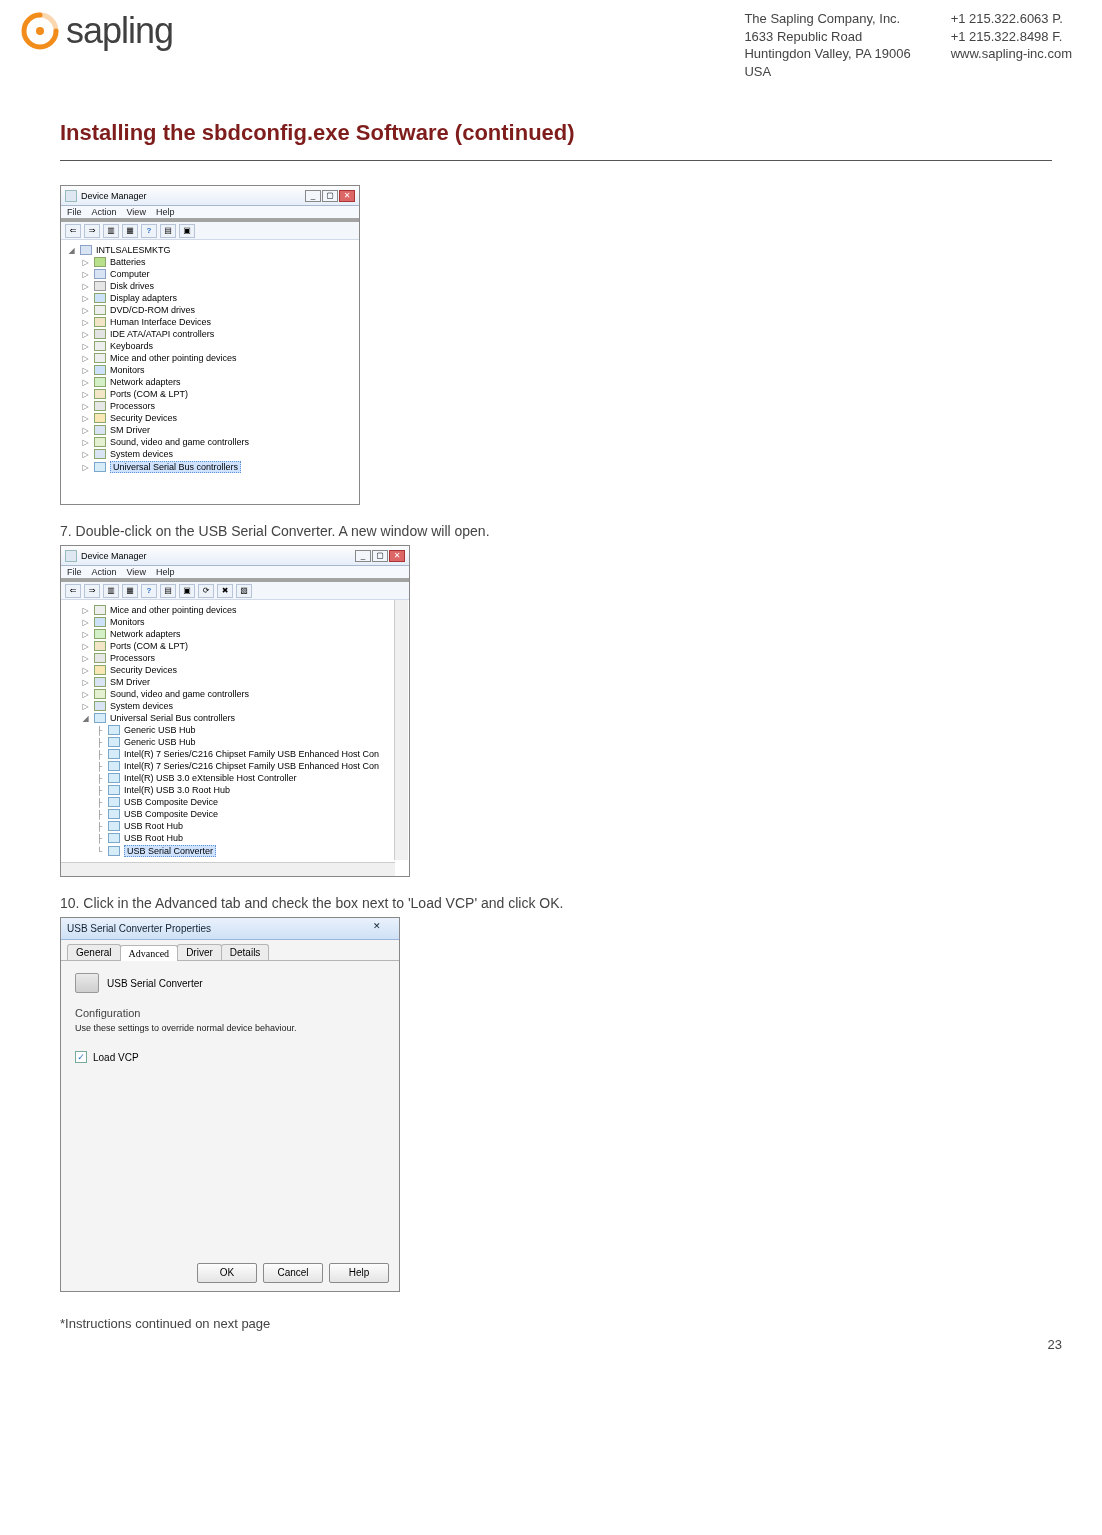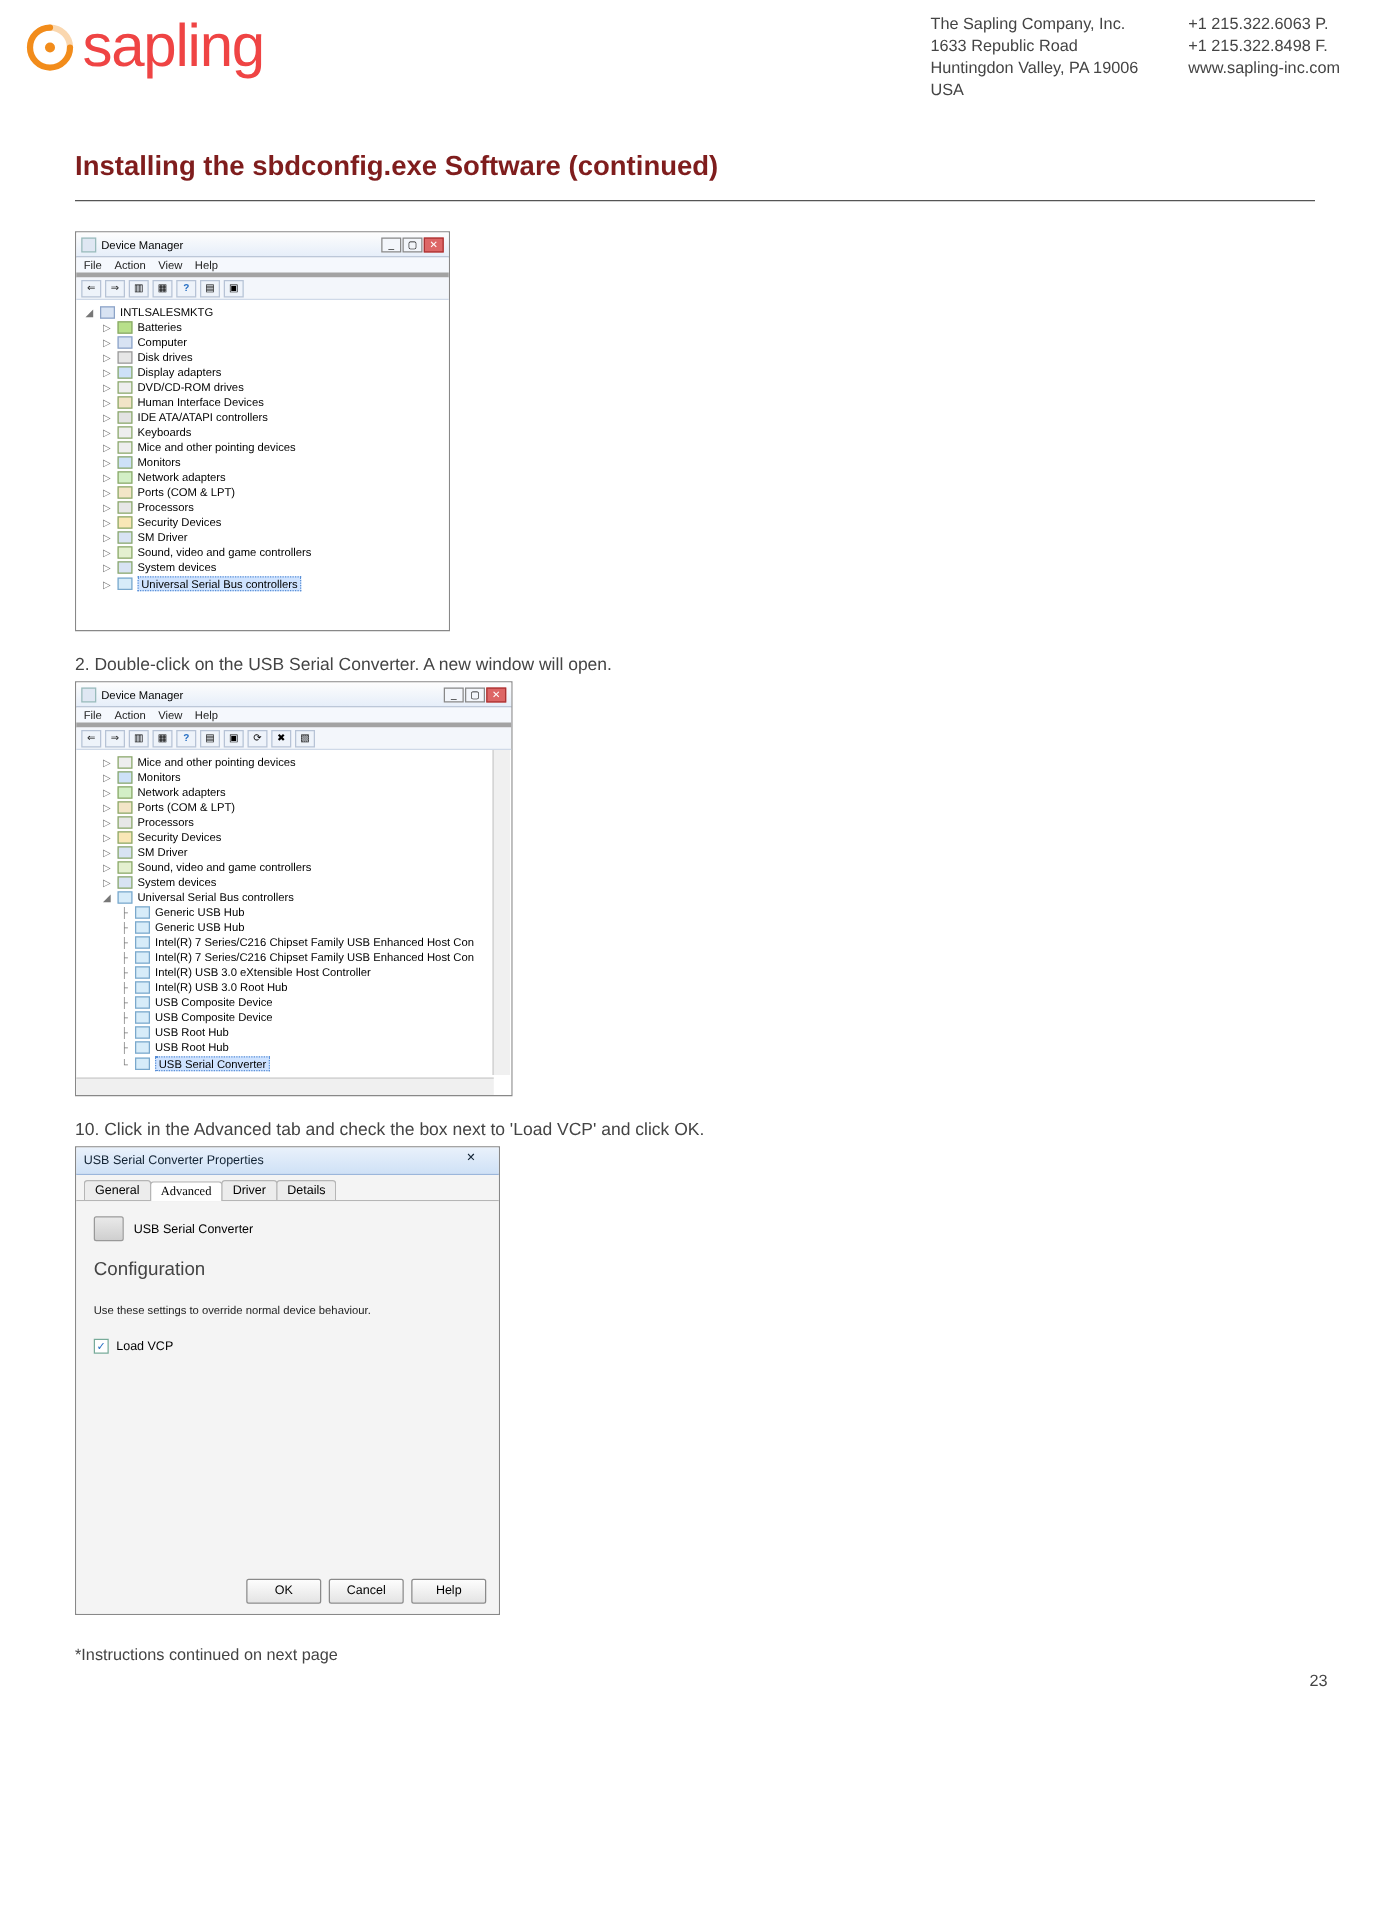--- a/index.html
+++ b/index.html
@@ -1,21 +1,21 @@
 <!DOCTYPE html>
 <html><head>
 <meta charset="utf-8">
 <style>
   * { box-sizing: border-box; margin: 0; padding: 0; }
   body { font-family: Arial, Helvetica, sans-serif; background: #fff; color: #333; width: 1102px; }
   .page { padding: 0 0 30px 0; }
   .header { display: flex; align-items: flex-start; padding: 10px 30px 20px 20px; }
   .logo-wrap { display: flex; align-items: center; gap: 6px; flex: 1; }
   .logo-mark { width: 40px; height: 40px; }
-  .logo-text { font-size: 48px; font-weight: 400; color: #ef4444; letter-spacing: -1px; font-family: "Segoe UI", Arial, sans-serif; }
+  .logo-text { font-size: 36px; font-weight: 400; color: #404040; letter-spacing: -1px; font-family: "Segoe UI", Arial, sans-serif; }
   .header-info { display: flex; gap: 40px; font-size: 13px; color: #444; line-height: 1.35; }
   .header-col { display: flex; flex-direction: column; }
   .content { padding: 20px 50px 0 60px; }
   h1.title { font-size: 22px; font-weight: 700; color: #7f1d1d; margin-bottom: 14px; }
   .hr { border: none; border-top: 1px solid #555; margin: 6px 0 24px 0; }
   .step { font-size: 14px; color: #444; margin: 10px 0 6px 0; }
   .screenshot { border: 1px solid #888; background: #fff; font-size: 9px; font-family: "Segoe UI", Tahoma, sans-serif; color: #000; margin-bottom: 18px; }
   
   .titlebar { background: linear-gradient(#fdfdfd,#e6eef9); height: 20px; display:flex; align-items:center; padding:0 4px; border-bottom:1px solid #a8b6cc; }
   .titlebar .t-icon { width:12px; height:12px; background:#dfe7f3; border:1px solid #9bb; margin-right:4px; }
@@ -58,21 +58,21 @@
   
   .dlg-titlebar { background: linear-gradient(#e9f1fb,#cfe1f6); height:22px; display:flex; align-items:center; padding:0 6px; border-bottom:1px solid #9bb6db; color:#123; }
   .dlg-titlebar .t-title { flex:1; font-size:10px; }
   .dlg-titlebar .wb.close { width:20px; height:16px; }
   .tabstrip { display:flex; background:#f4f4f4; border-bottom:1px solid #b5b5b5; padding:4px 6px 0 6px; gap:0; }
   .tab { padding:2px 8px; font-size:10px; border:1px solid #b5b5b5; border-bottom:none; background:#ececec; border-top-left-radius:3px; border-top-right-radius:3px; margin-right:-1px; }
   .tab.active { background:#fff; position:relative; top:1px;font-family:Liberation Serif, serif; }
   .dlg-body { background:#f4f4f4; padding:12px 14px 10px 14px; min-height:300px; position:relative; }
   .dlg-inner-title { display:flex; align-items:center; gap:8px; font-size:10px; margin-bottom:14px; }
   .dlg-icon { width:24px; height:20px; background:linear-gradient(#e9e9e9,#cfcfcf); border:1px solid #999; border-radius:2px; }
-  .grp-label { font-size:15px; color:#444; margin-bottom:19px; }
+  .grp-label { font-size:11px; color:#444; margin-bottom:4px; }
   .grp-desc { font-size:9px; color:#222; margin-bottom:18px; }
   .chk-row { display:flex; align-items:center; gap:6px; font-size:10px; }
   .chkbox { width:12px; height:12px; border:1px solid #7a9; background:#fff; display:flex; align-items:center; justify-content:center; font-size:9px; color:#2a71c4; }
   .dlg-btns { position:absolute; bottom:8px; right:10px; display:flex; gap:6px; }
   .dlg-btn { min-width:60px; height:20px; font-size:10px; border:1px solid #8a8a8a; background:linear-gradient(#fdfdfd,#e4e4e4); border-radius:2px; text-align:center; line-height:18px; }
   .footer-note { font-size: 13px; color:#444; margin-top: 24px; }
   .page-num { text-align:right; font-size:13px; color:#444; padding:6px 40px 0 0; }
   
   #shot1 { width: 300px; }
   #shot2 { width: 350px; }
@@ -229,21 +229,21 @@
             </div>
           </div>
         <div class="tree-row indent-1">
           <span class="exp">▷</span>
           <span class="dev-icon usb"></span>
           <span class="selected">Universal Serial Bus controllers</span>
         </div>
       </div>
     </div>
 
-    <p class="step">2. Double-click on the USB Serial Converter. A new window will open.</p>
+    <p class="step">7. Double-click on the USB Serial Converter. A new window will open.</p>
     <div class="screenshot tree-wrap" id="shot2">
       <div class="titlebar">
         <span class="t-icon"></span>
         <span class="t-title">Device Manager</span>
         <div class="winbtns">
           <span class="wb">_</span>
           <span class="wb">▢</span>
           <span class="wb close">✕</span>
         </div>
       </div>

